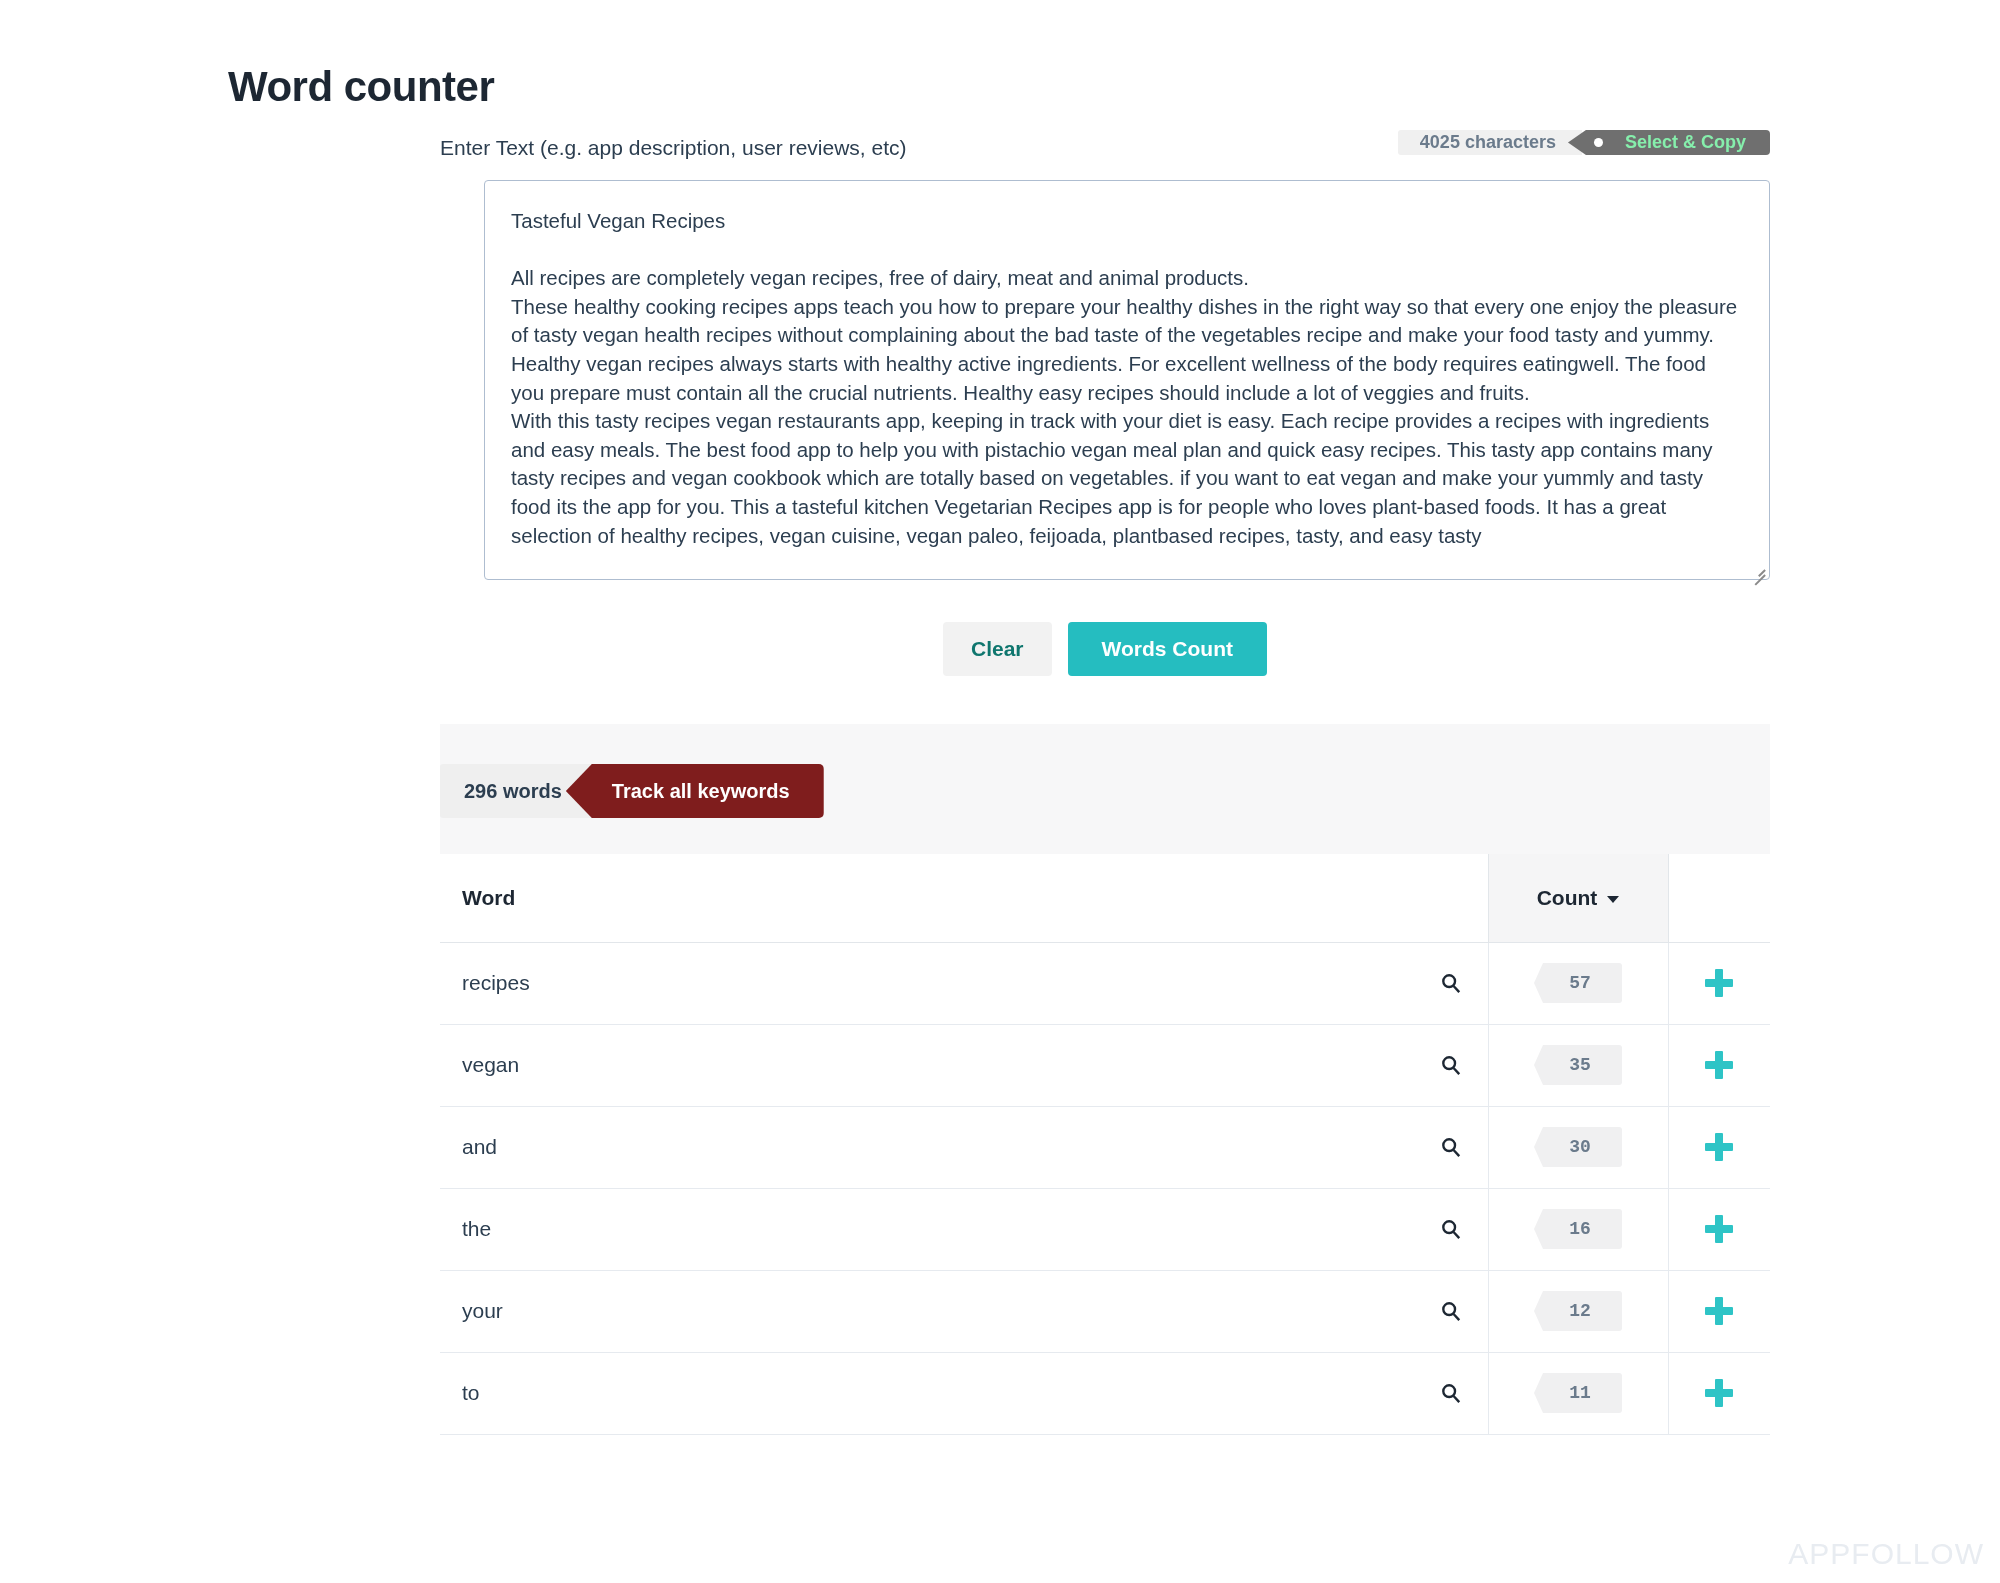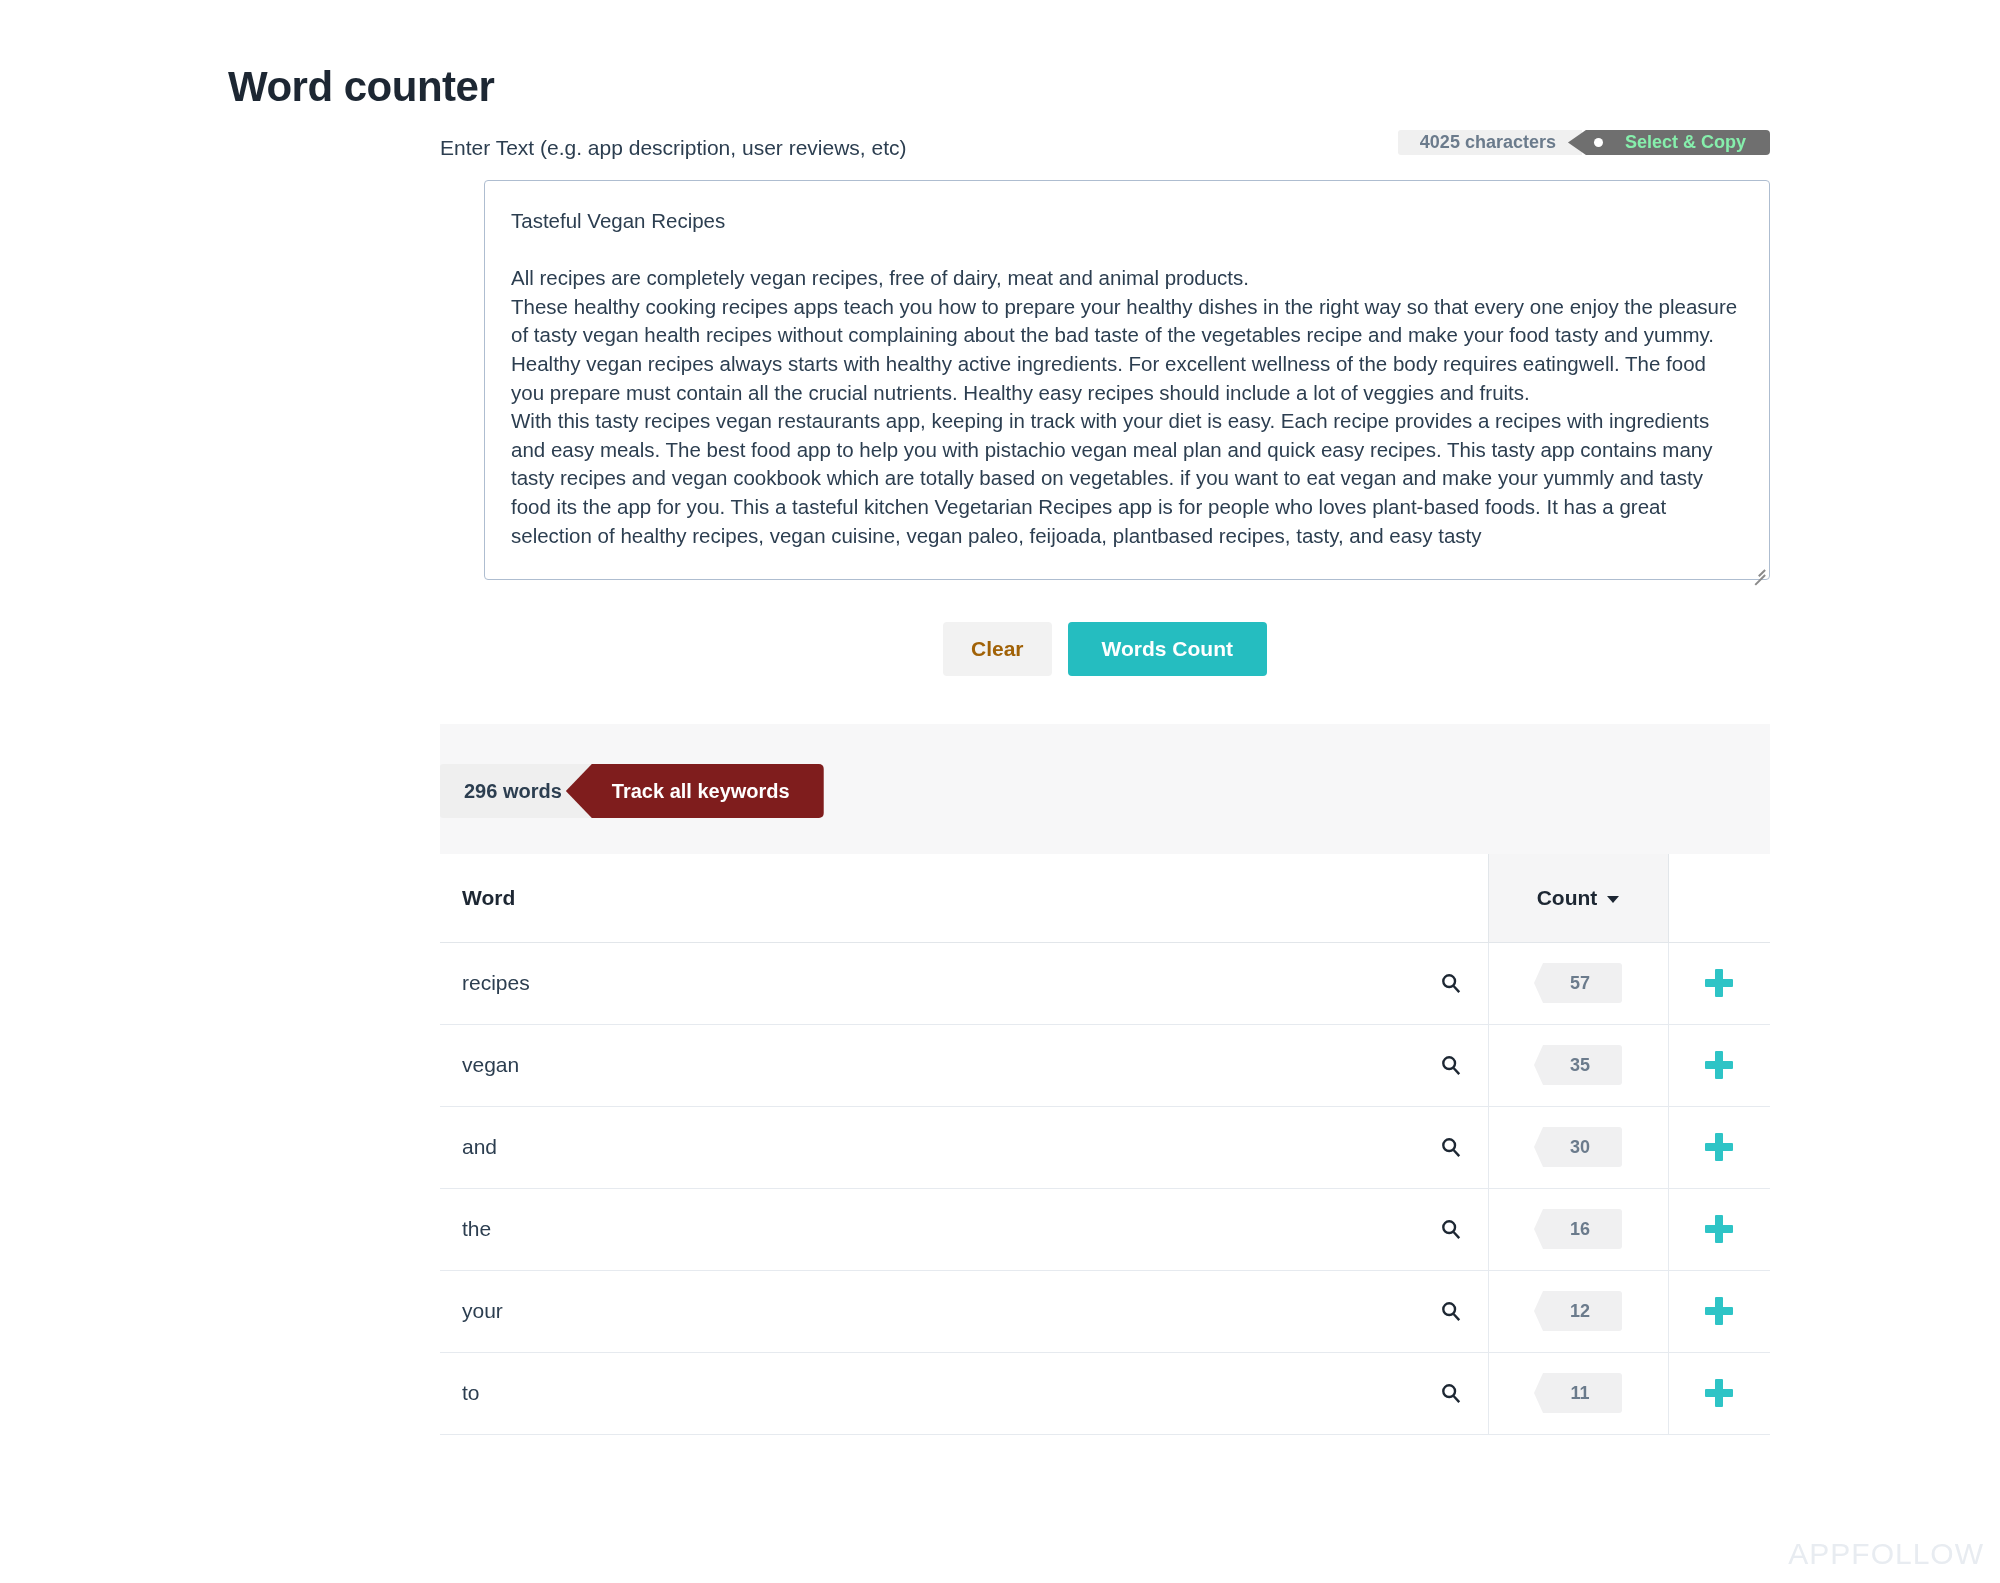--- a/index.html
+++ b/index.html
@@ -142,21 +142,21 @@
     font-weight: bold;
     border: none;
     border-radius: 4px;
     padding: 0 28px;
     height: 54px;
     cursor: pointer;
     line-height: 54px;
   }
   .btn-clear {
     background: #f2f2f2;
-    color: #a16207;
+    color: #0f766e;
   }
   .btn-count {
     background: #25bdc0;
     color: #ffffff;
     padding: 0 34px;
   }
 
   
   .results-panel {
     margin-top: 48px;
@@ -273,20 +273,21 @@
     justify-content: center;
     min-width: 56px;
     height: 40px;
     background: #f0f0f1;
     color: #6b7b8c;
     font-size: 18px;
     font-weight: bold;
     padding: 0 14px 0 18px;
     border-radius: 0 3px 3px 0;
     clip-path: polygon(9px 0, 100% 0, 100% 100%, 9px 100%, 0 50%);
+    font-family: Liberation Mono, monospace;
   }
 
   .plus-ico {
     display: inline-block;
     position: relative;
     width: 28px;
     height: 28px;
     cursor: pointer;
     vertical-align: middle;
   }

